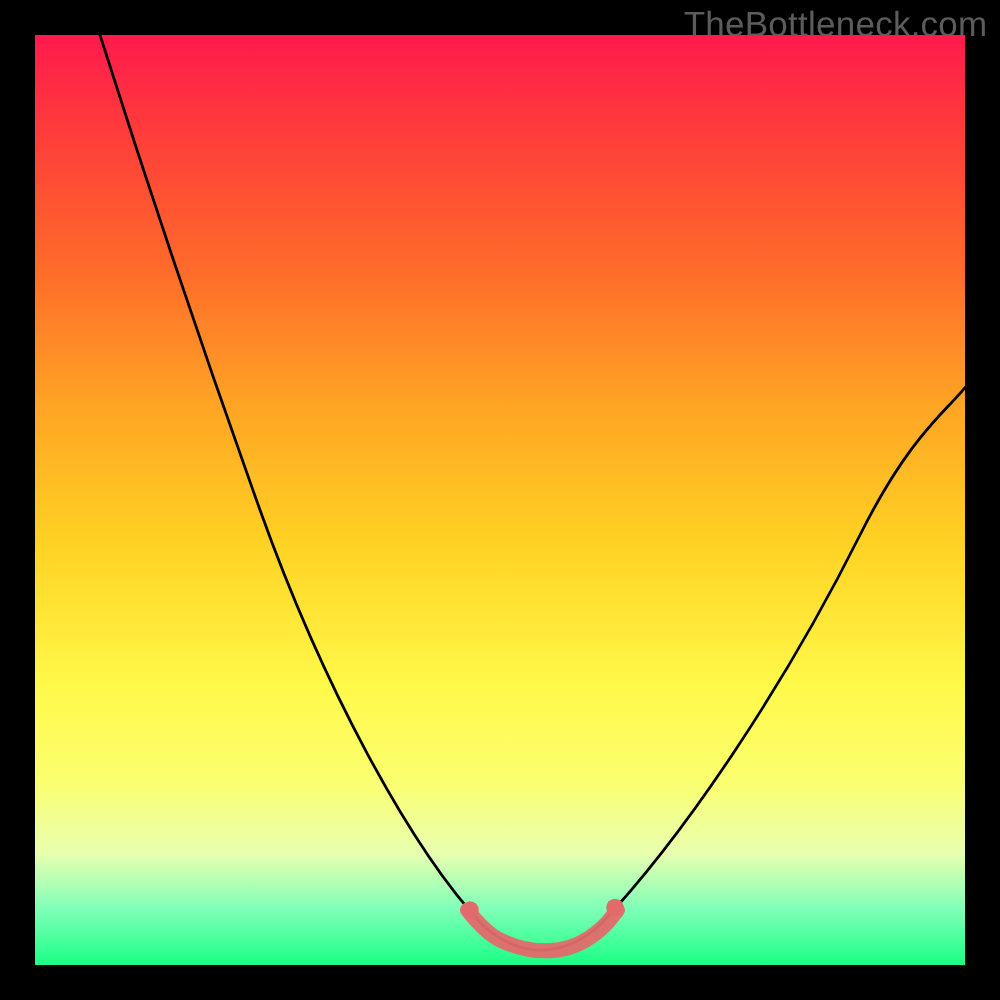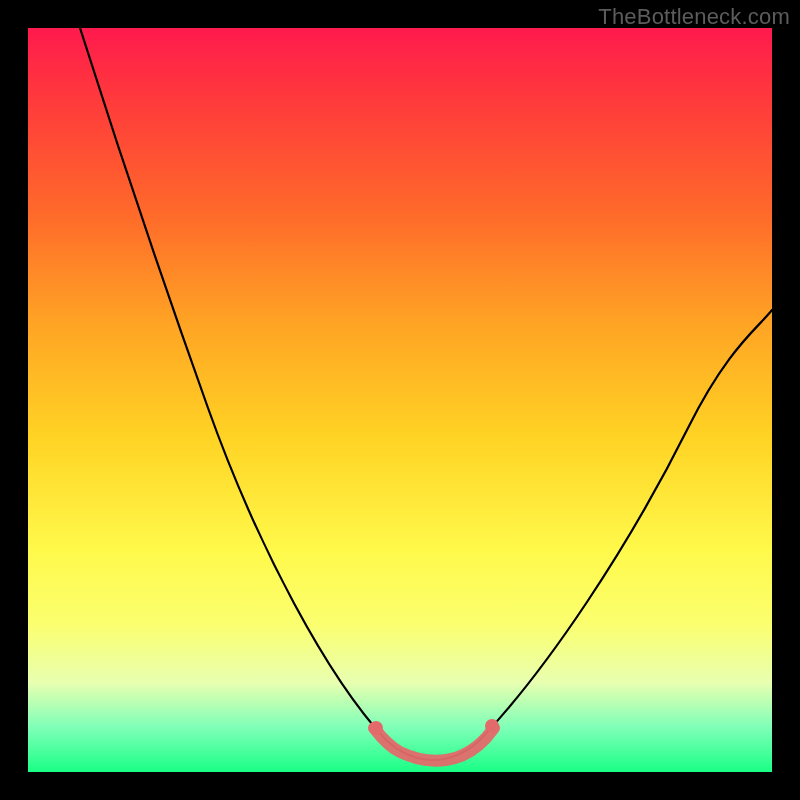--- a/index.html
+++ b/index.html
@@ -34,21 +34,21 @@
       #e8ffb0 88%,
       #7fffb8 94%,
       #1aff85 100%
     );
   }
   .watermark {
     position: absolute;
     top: 4px;
     right: 10px;
     color: #5c5c5c;
-    font-size: 22px;
+    font-size: 28px;
     font-weight: 500;
     letter-spacing: 0.2px;
     user-select: none;
   }
   svg.curve {
     position: absolute;
     left: 0; top: 0;
     width: 744px; height: 744px;
   }
 </style>

